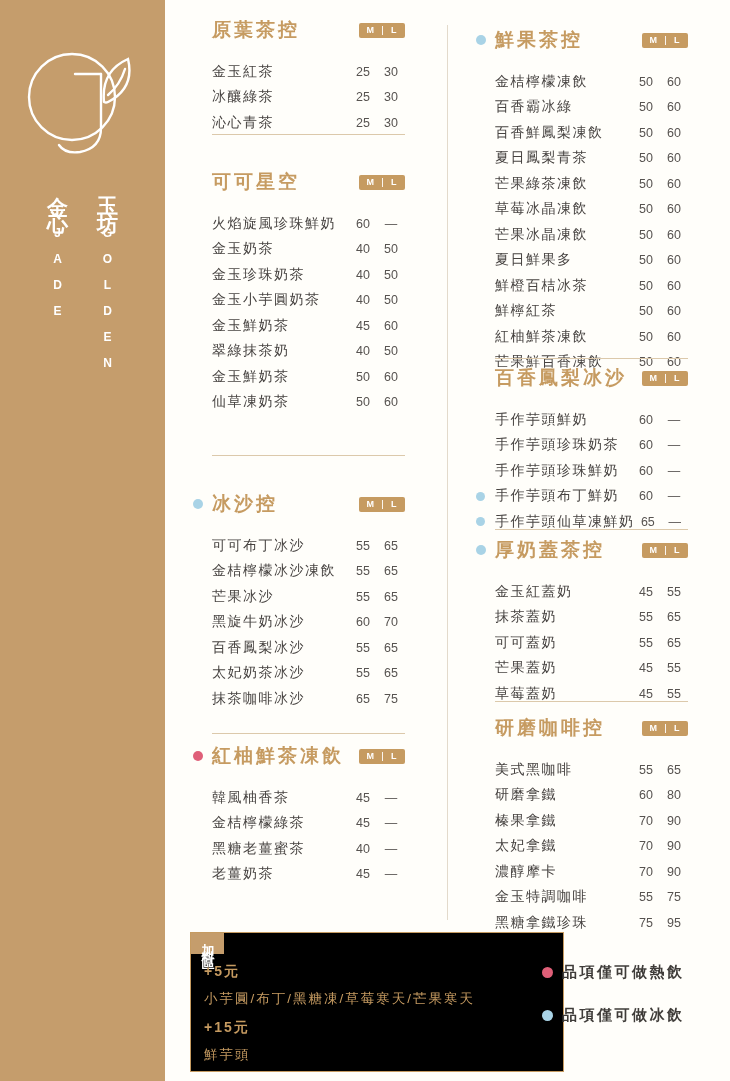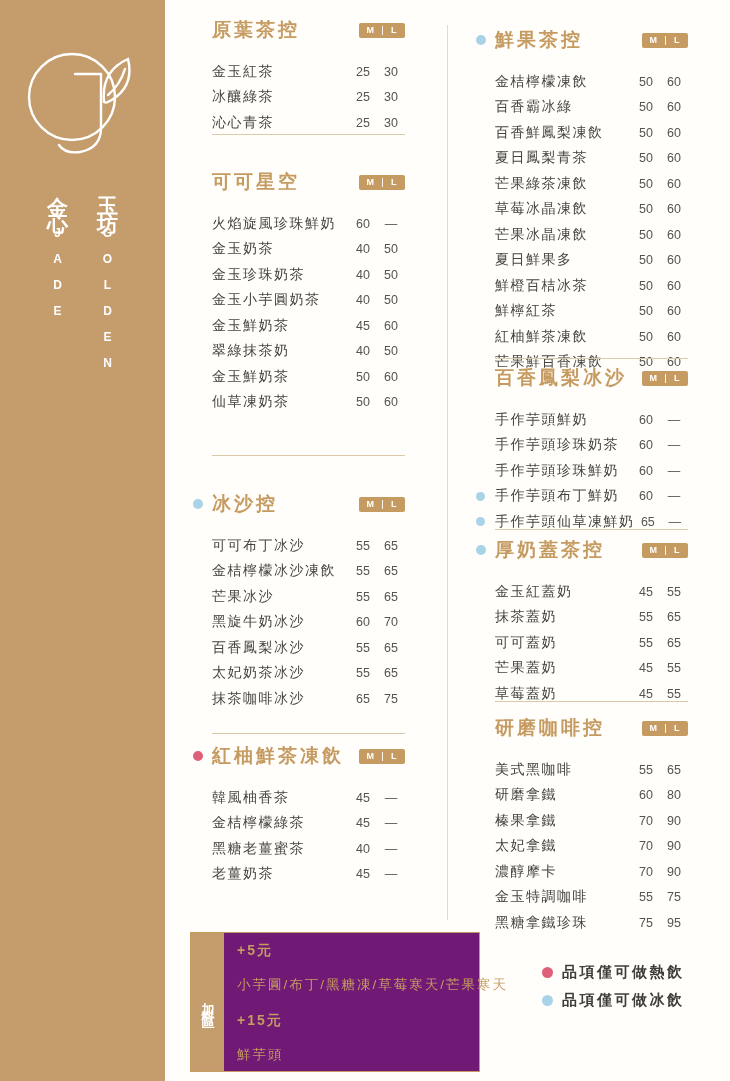--- a/index.html
+++ b/index.html
@@ -35,29 +35,29 @@
     color:#fff;font-size:9px;font-weight:bold;align-items:center;flex:none;}
   .ml-badge span{flex:1;text-align:center;}
   .ml-badge .sep{flex:none;width:1px;height:9px;background:#fff;opacity:.9;}
   .rows{margin-top:17px;}
   .row{display:flex;align-items:center;height:25.5px;position:relative;}
   .row .nm{flex:1;font-size:14px;color:var(--ink);letter-spacing:1.5px;white-space:nowrap;}
   .row .pm,.row .pl{width:28px;text-align:center;font-size:12.5px;color:var(--price);}
   .row .idot{position:absolute;left:-19px;top:8px;width:9px;height:9px;border-radius:50%;}
   .hdivider{position:absolute;width:193px;height:1px;background:var(--div);}
   
-  .addon{position:absolute;left:25px;top:932px;width:290px;height:140px;border:1.5px solid var(--gold);
-    display:flex;background:#701a75;}
+  .addon{position:absolute;left:25px;top:932px;width:374px;height:140px;border:1.5px solid var(--gold);
+    display:flex;background:#000000;flex-direction:column;}
   .addon-tab{flex:none;width:33px;background:var(--tan);display:flex;align-items:center;justify-content:center;}
   .addon-tab span{writing-mode:vertical-rl;text-orientation:upright;color:#fff;font-size:13px;font-weight:bold;letter-spacing:7px;}
   .addon-body{flex:1;padding:7px 6px 6px 13px;display:flex;flex-direction:column;justify-content:space-between;}
   .addon-line{font-size:13.5px;color:var(--gold);letter-spacing:2px;white-space:nowrap;line-height:20px;}
   .addon-line.price{font-weight:bold;font-size:14px;}
   
-  .legend{position:absolute;left:377px;top:963px;display:flex;flex-direction:column;gap:9px;}
+  .legend{position:absolute;left:377px;top:963px;display:flex;flex-direction:column;gap:24px;}
   .legend-row{display:flex;align-items:center;gap:9px;}
   .legend-dot{width:11px;height:11px;border-radius:50%;flex:none;}
   .legend-label{font-size:15px;font-weight:bold;color:#3f3c39;letter-spacing:2.5px;white-space:nowrap;}
 </style>
 </head>
 <body>
 
 <div class="page">
 
   <aside class="sidebar">

